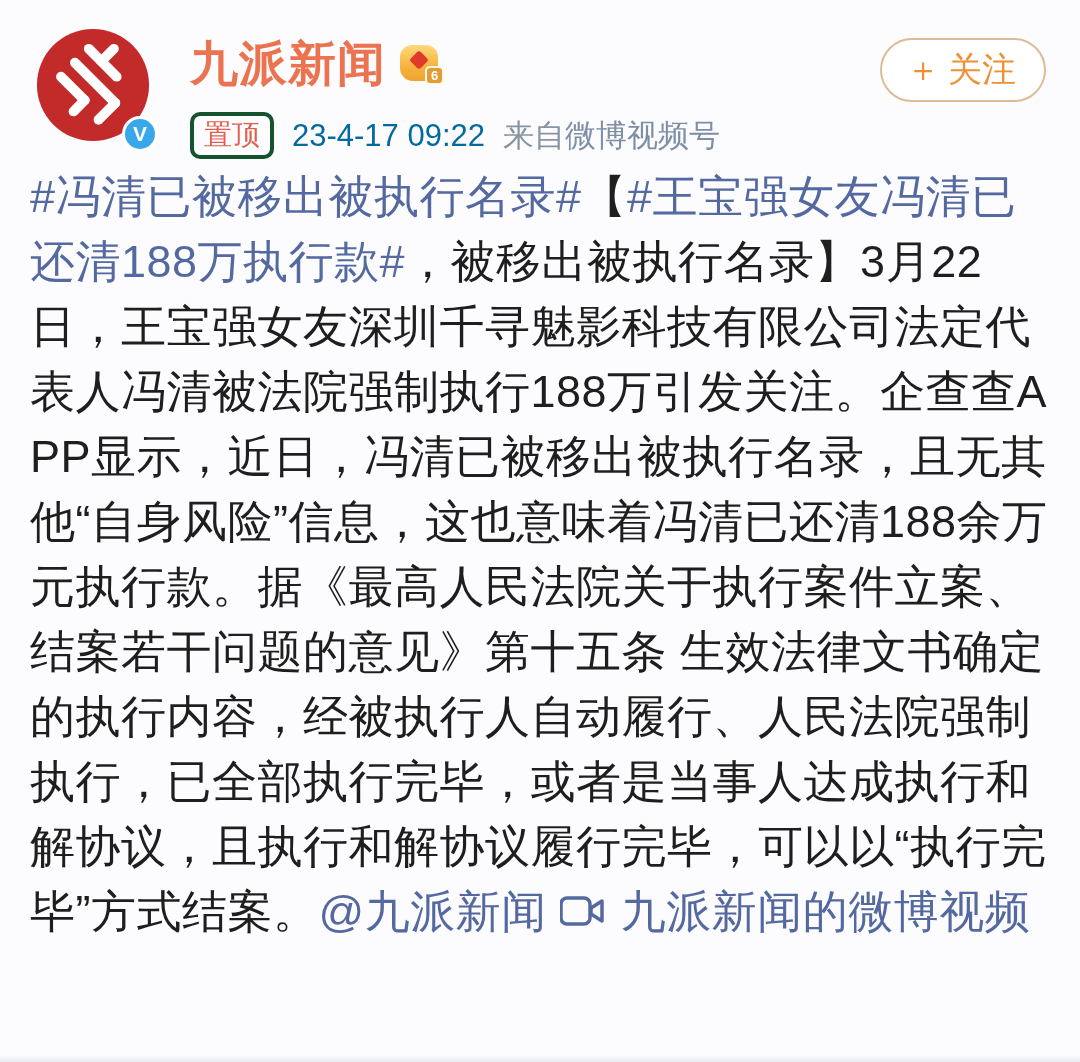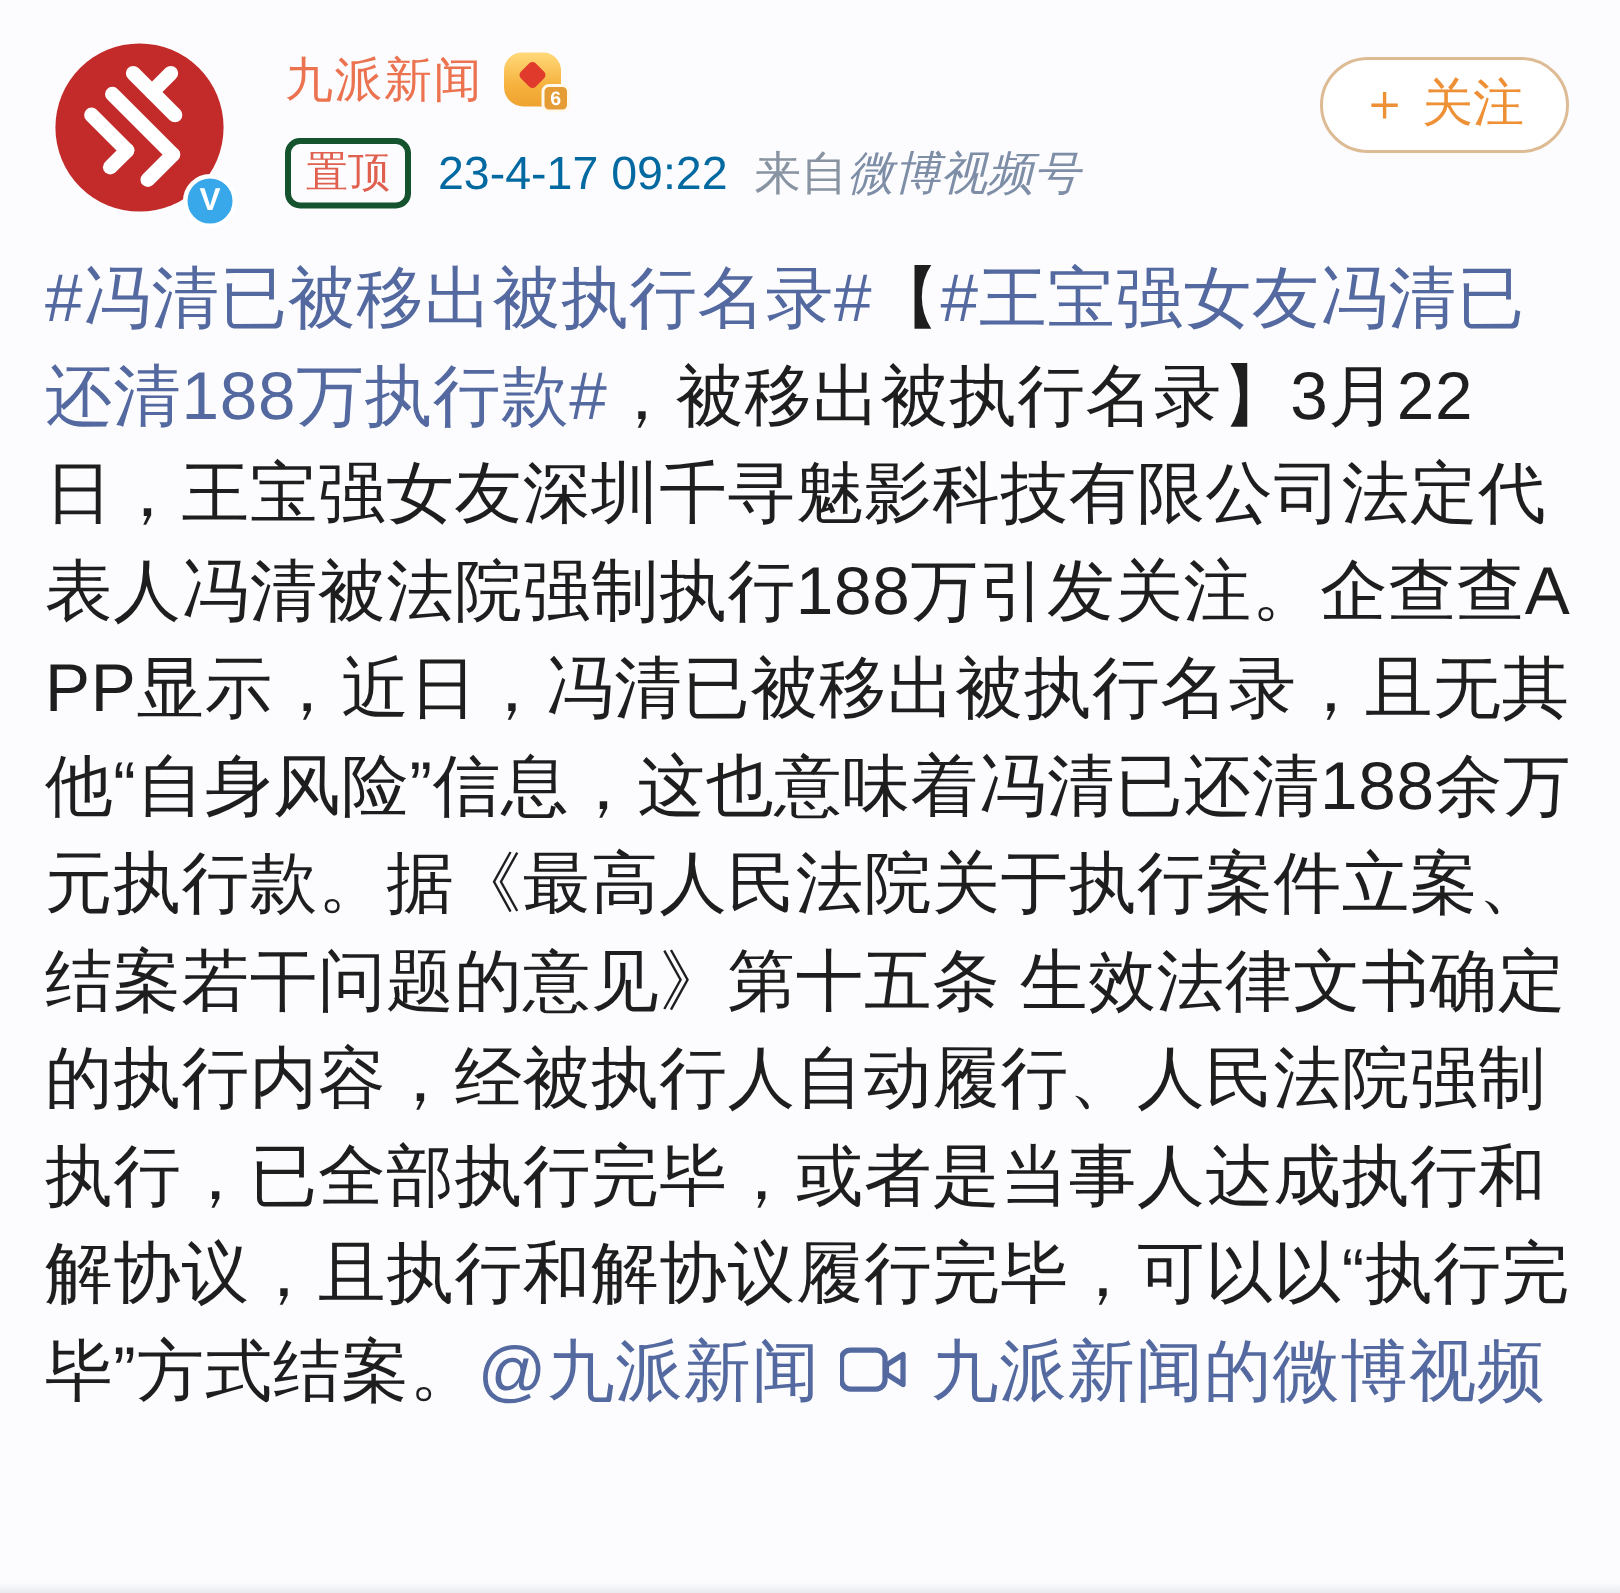--- a/index.html
+++ b/index.html
@@ -49,24 +49,25 @@
     margin-left: 38px;
     padding-top: 6px;
     min-width: 0;
   }
   .name-row {
     display: flex;
     align-items: center;
     gap: 14px;
   }
   .username {
-    font-size: 32px;
+    font-size: 48px;
     color: #eb7350;
     letter-spacing: 1px;
     cursor: pointer;
+    font-weight: bold;
   }
   .vip-badge {
     position: relative;
     width: 44px;
     height: 42px;
     flex: 0 0 auto;
   }
   .vip-crown {
     position: absolute;
     left: 0; top: 2px;
@@ -118,41 +119,41 @@
   }
   .timestamp {
     color: #0369a1;
     font-size: 31px;
   }
   .source {
     font-size: 31px;
     cursor: pointer;
   }
   .source-prefix { color: #8894a2; text-align: center; }
-  .source-name { color: #7d8ea6; font-style: italic; }
+  .source-name { color: #7d8ea6; }
   .follow-btn {
     flex: 0 0 auto;
     margin-left: 20px;
     margin-top: 12px;
     background: #ffffff;
     border: 2px solid #ddbb94;
     border-radius: 34px;
     color: #ee9036;
     font-size: 34px;
     font-family: inherit;
     padding: 12px 28px 14px 24px;
     display: flex;
     align-items: center;
     gap: 8px;
     cursor: pointer;
     line-height: 1;
   }
   
   .post-text {
-    margin-top: 22px;
+    margin-top: 5px;
     padding: 0 30px;
     font-size: 45px;
     line-height: 65px;
     color: #1e1e1e;
     letter-spacing: 0.5px;
     word-break: break-all;
   }
   .post-text .link,
   .post-text .mention,
   .post-text .video-link {

